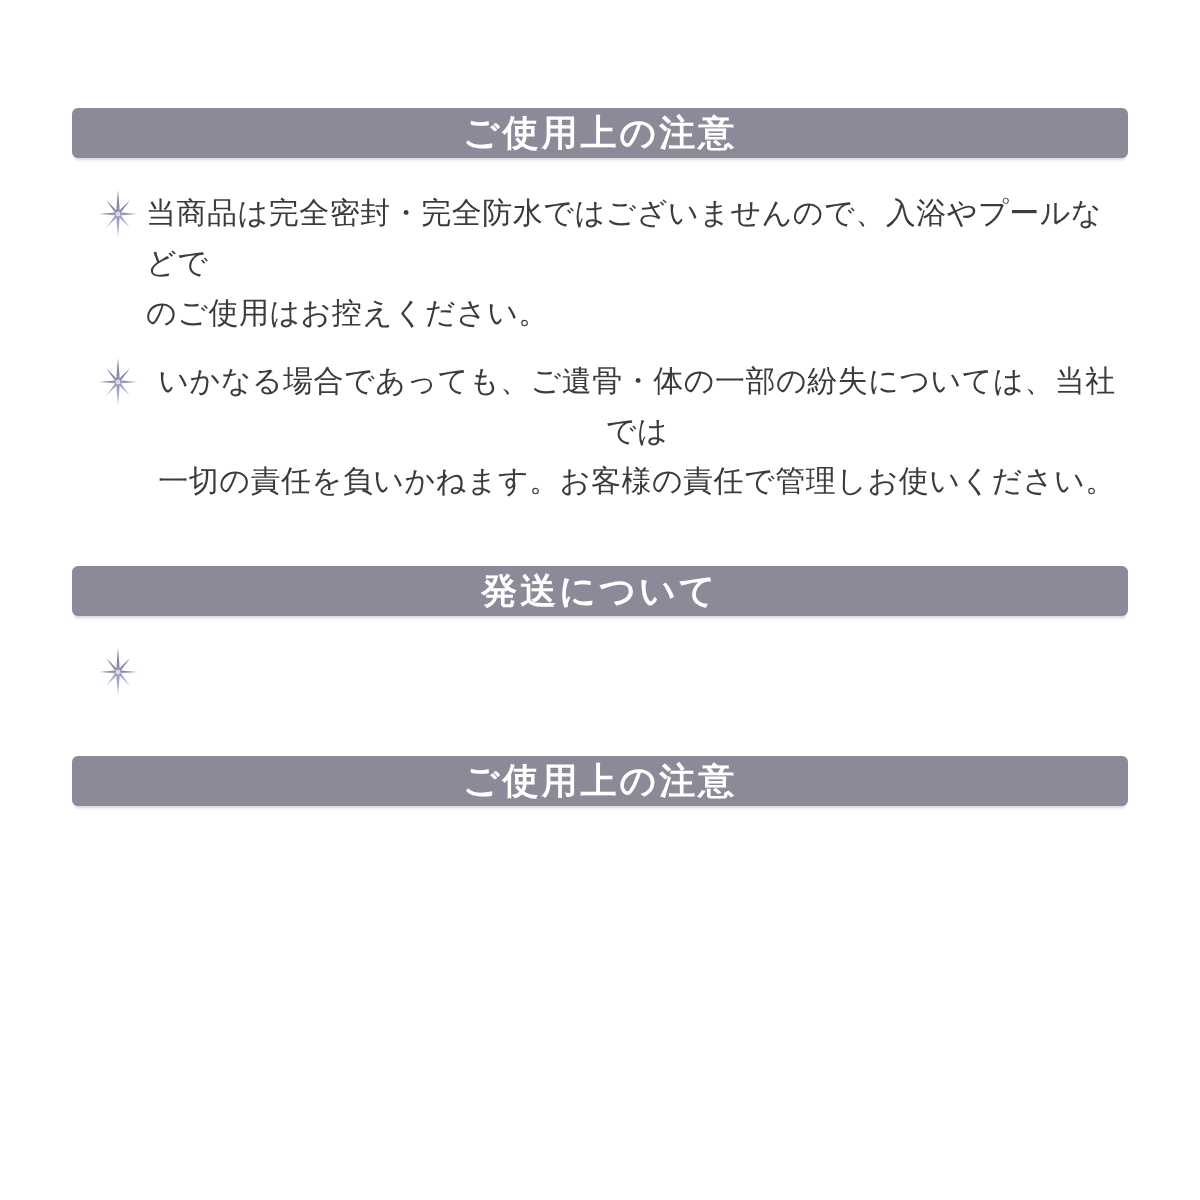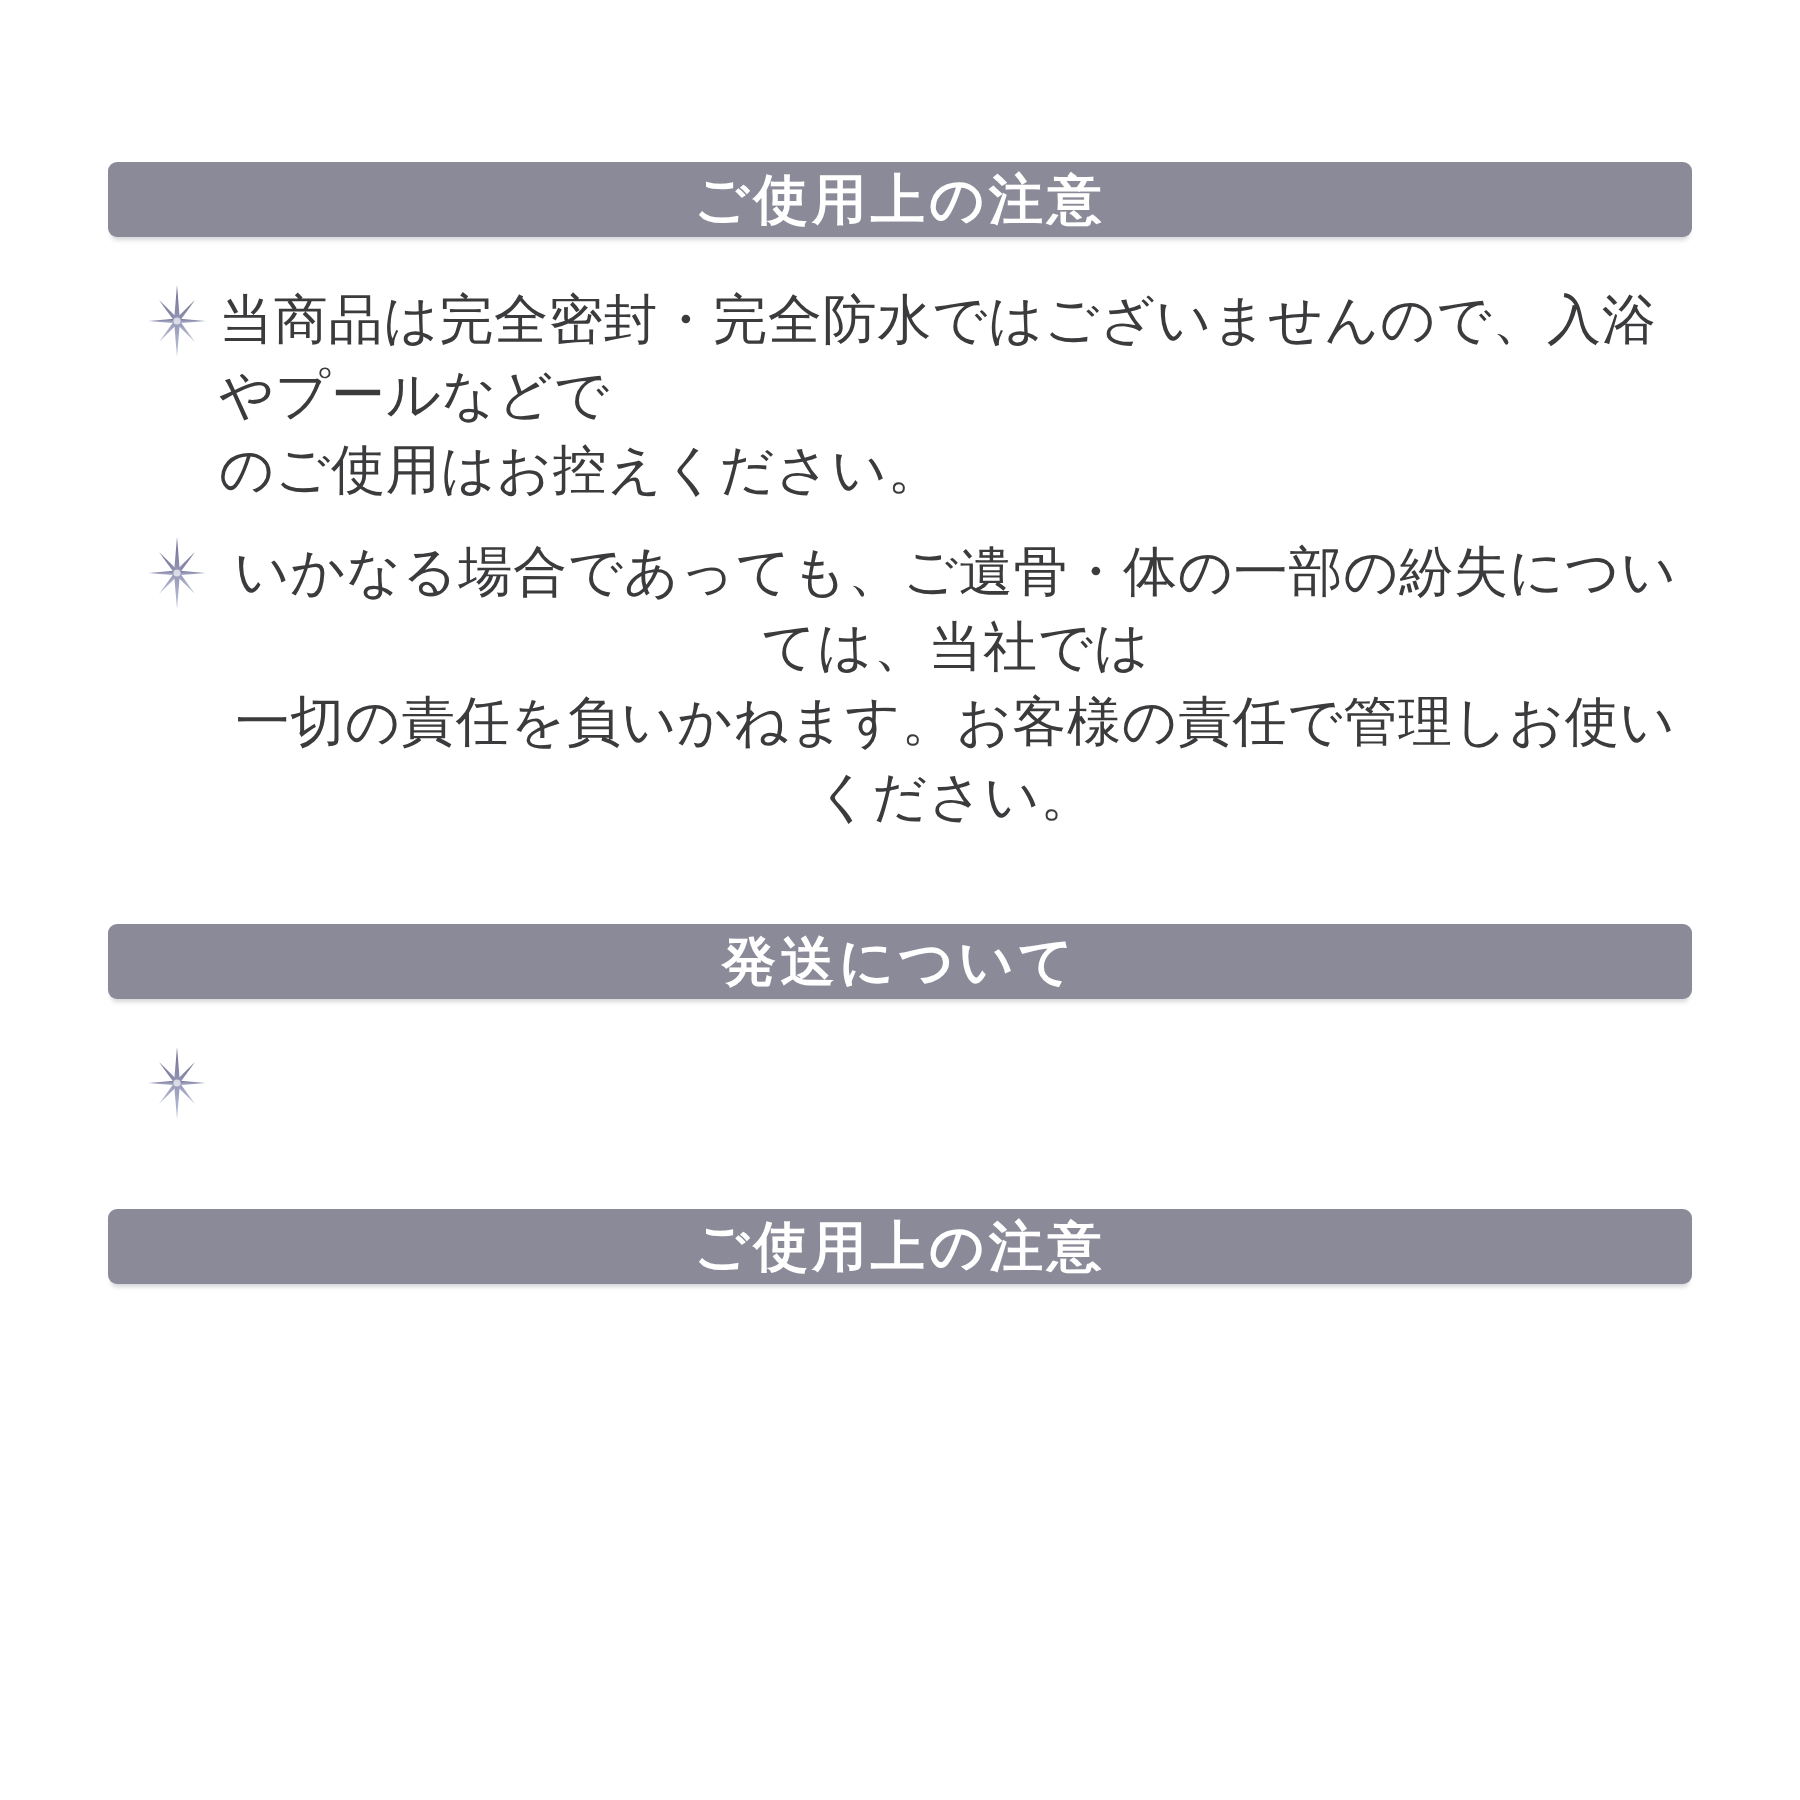--- a/index.html
+++ b/index.html
@@ -40,21 +40,21 @@
   }
   .bullet + .bullet { margin-top: 18px; text-align: center; }
   .star-icon {
     flex: 0 0 auto;
     width: 40px;
     height: 48px;
     margin: 2px 8px 0 0;
   }
   .bullet-text {
     margin: 0;
-    font-size: 36px;
+    font-size: 30px;
     line-height: 50px;
     letter-spacing: 0.5px;
     color: #3b3b3d;
     white-space: pre-line;
   }
 </style>
 </head>
 <body>
 
 <svg width="0" height="0" style="position:absolute" aria-hidden="true">

